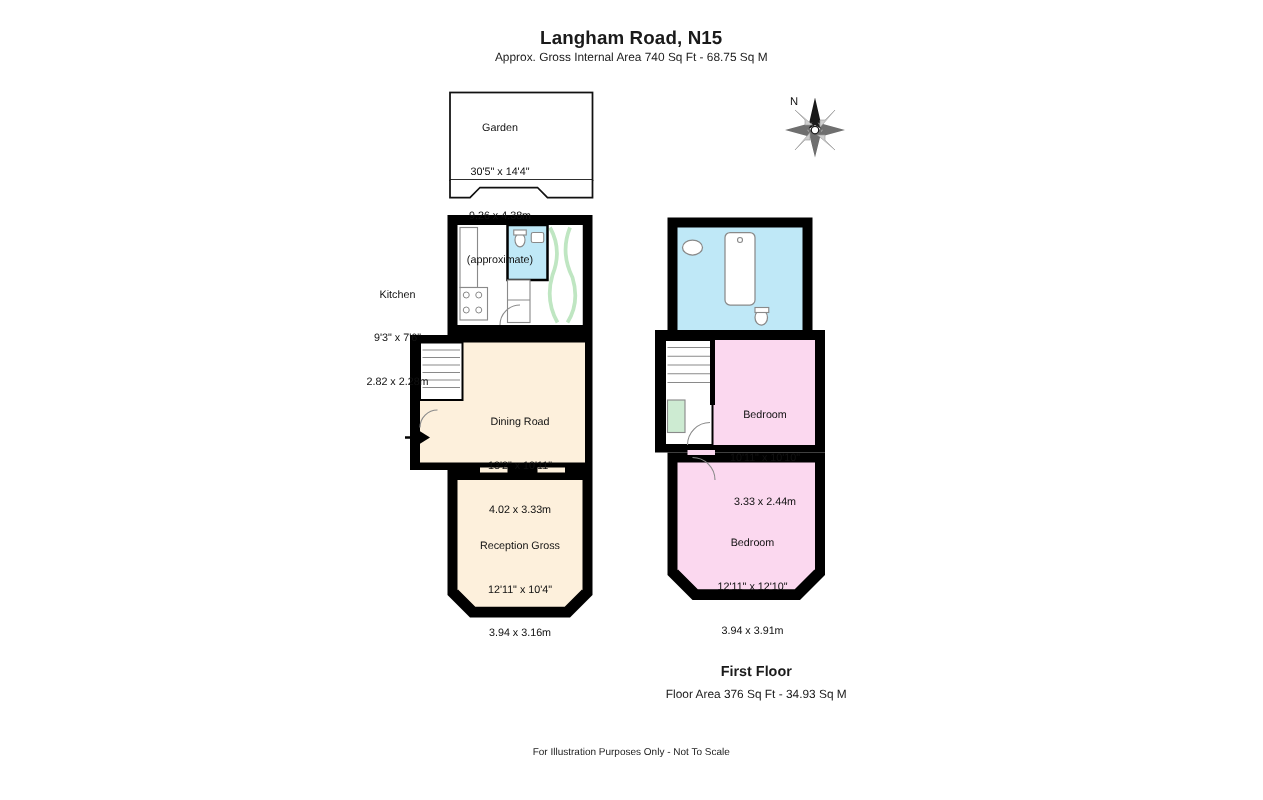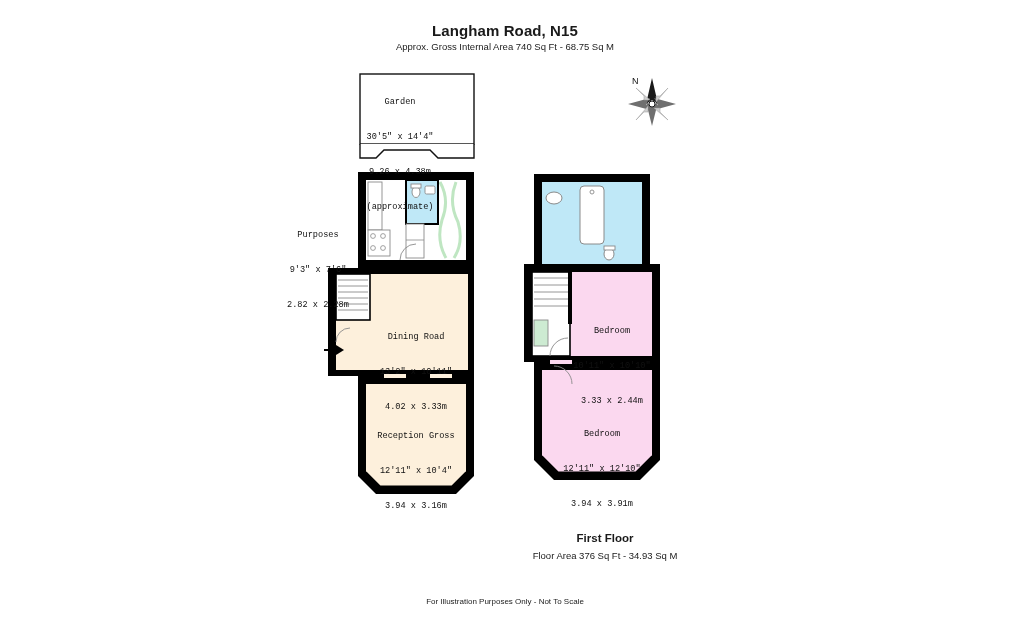--- a/index.html
+++ b/index.html
@@ -57,21 +57,20 @@
   #ground-caption { left: 300px; top: 540px; width: 250px; }
   #first-caption  { left: 480px; top: 532px; width: 250px; }
 
   
   .room-label {
     text-align: center;
     font-size: 8.6px;
     line-height: 11.6px;
     color: #111;
     white-space: pre;
-    font-family: Liberation Mono, monospace;
   }
   .room-label .rl-name { font-weight: normal; }
 
   
   svg { display: block; }
 
   
   #compass { left: 618px; top: 70px; width: 70px; height: 65px; }
 </style>
 </head>
@@ -204,21 +203,21 @@
   </div>
 
   <div class="abs room-label" style="left:340px; top:74px; width:120px;">
     <div class="rl-name">Garden</div>
     <div>30'5" x 14'4"</div>
     <div>9.26 x 4.38m</div>
     <div>(approximate)</div>
   </div>
 
   <div class="abs room-label" style="left:268px; top:207px; width:100px;">
-    <div class="rl-name">Purposes</div>
+    <div class="rl-name">Kitchen</div>
     <div>9'3" x 7'6"</div>
     <div>2.82 x 2.28m</div>
   </div>
 
   <div class="abs room-label" style="left:357px; top:309px; width:118px;">
     <div class="rl-name">Dining Road</div>
     <div>13'2" x 10'11"</div>
     <div>4.02 x 3.33m</div>
   </div>
 

